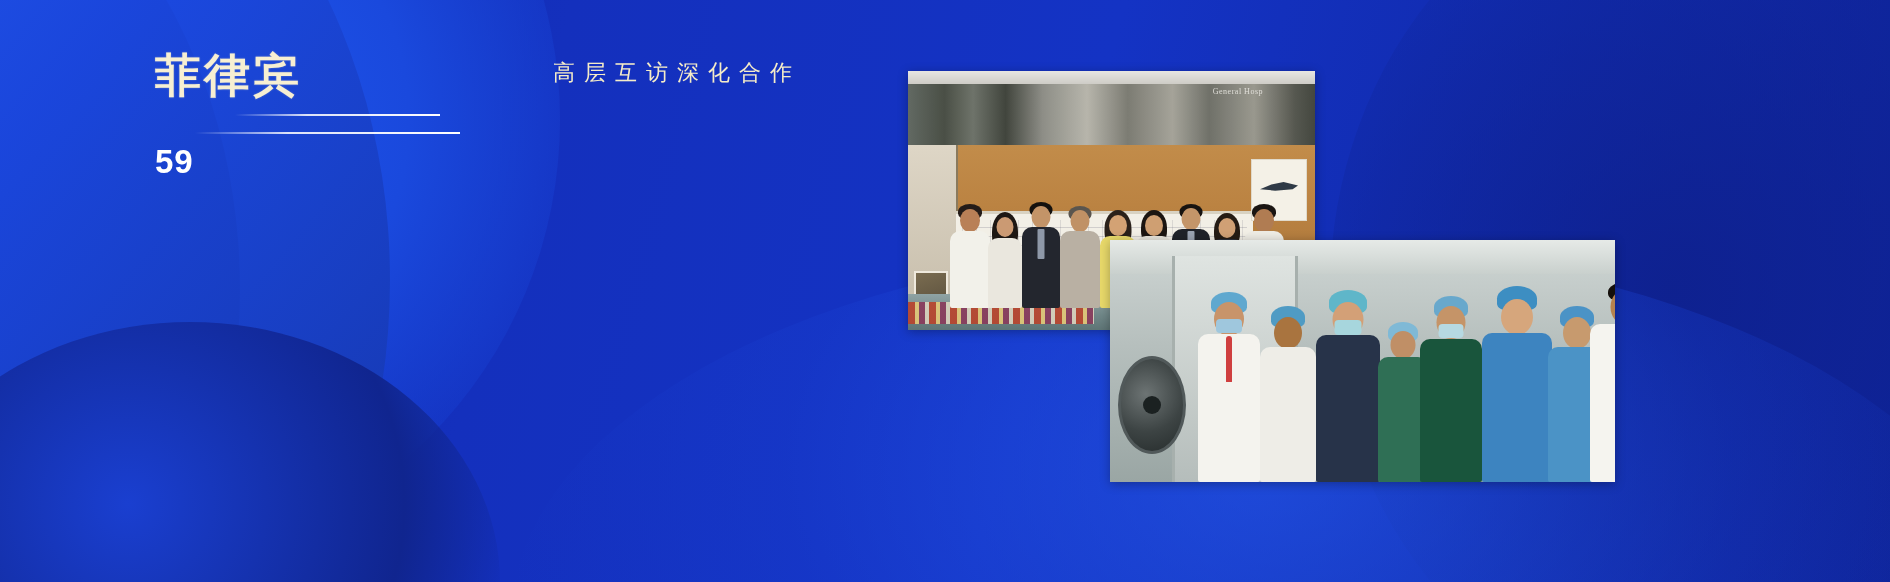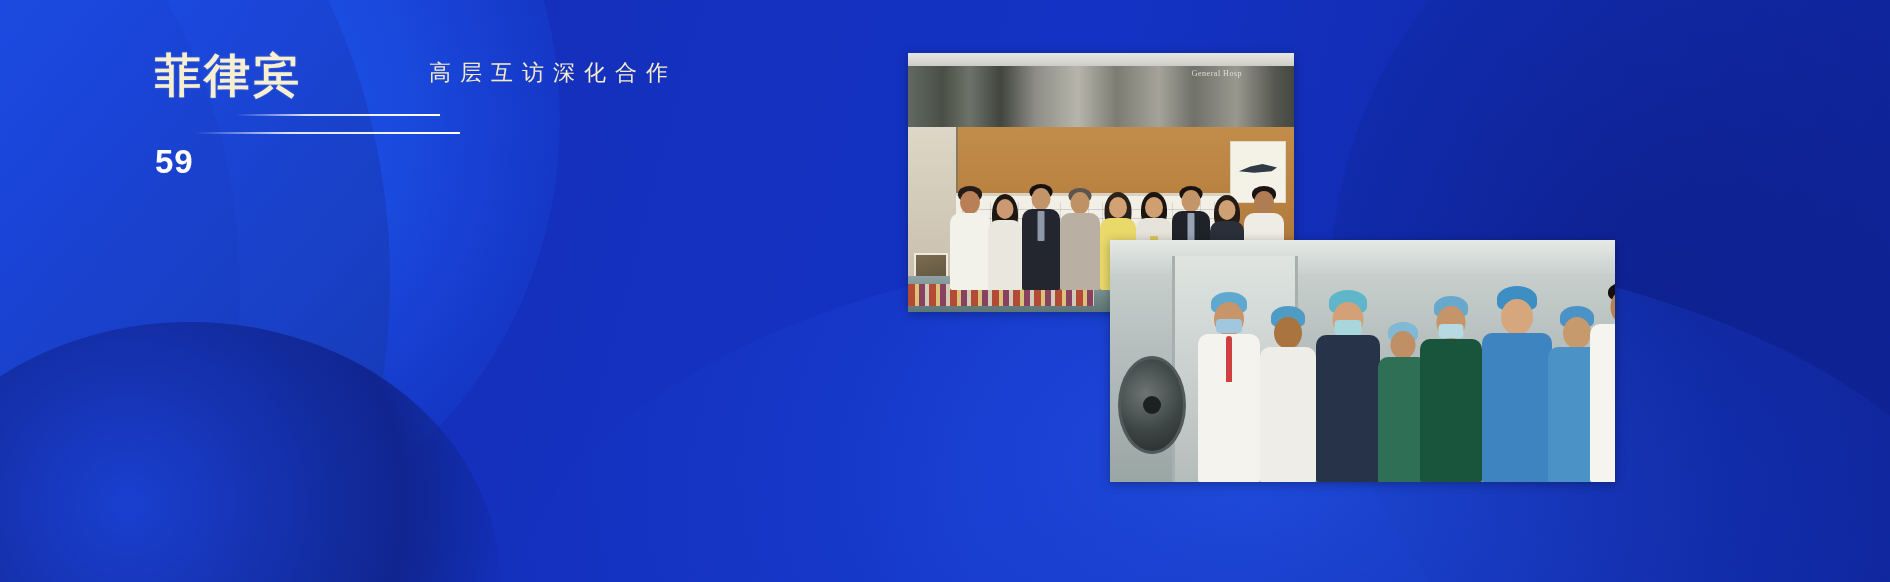--- a/index.html
+++ b/index.html
@@ -128,47 +128,49 @@
     line-height: 1.34;
     color: #ffffff;
     letter-spacing: 0.4px;
     text-align: justify;
     width: 700px;
   }
 
   
   .headline {
     position: absolute;
-    left: 429px;
+    left: 477px;
     top: 56px;
     width: 400px;
+    text-align: center;
     color: #f5ecc8;
   }
   .headline-line {
     font-size: 22px;
     letter-spacing: 9px;
     line-height: 1.55;
     white-space: nowrap;
   }
   .headline-line-2 {
     letter-spacing: 7px;
   }
 
   
   .photo {
     position: absolute;
     overflow: hidden;
     background: #2b2b2b;
   }
   .photo-top {
     left: 908px;
-    top: 53px;
+    top: 71px;
     width: 386px;
     height: 259px;
     box-shadow: 0 2px 10px rgba(0,0,0,0.30);
+    padding-left: 21px;
   }
   .photo-bottom {
     left: 1110px;
     top: 240px;
     width: 505px;
     height: 242px;
     box-shadow: 0 2px 10px rgba(0,0,0,0.30);
   }
 
   

